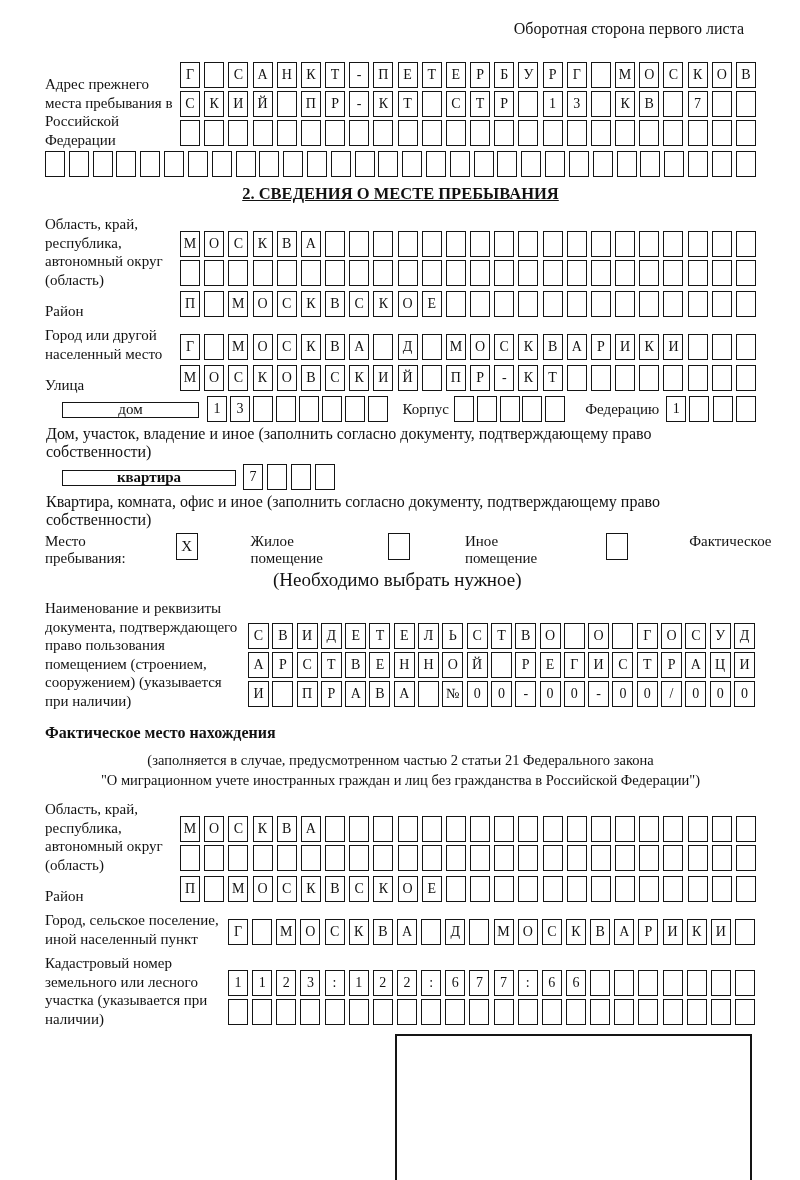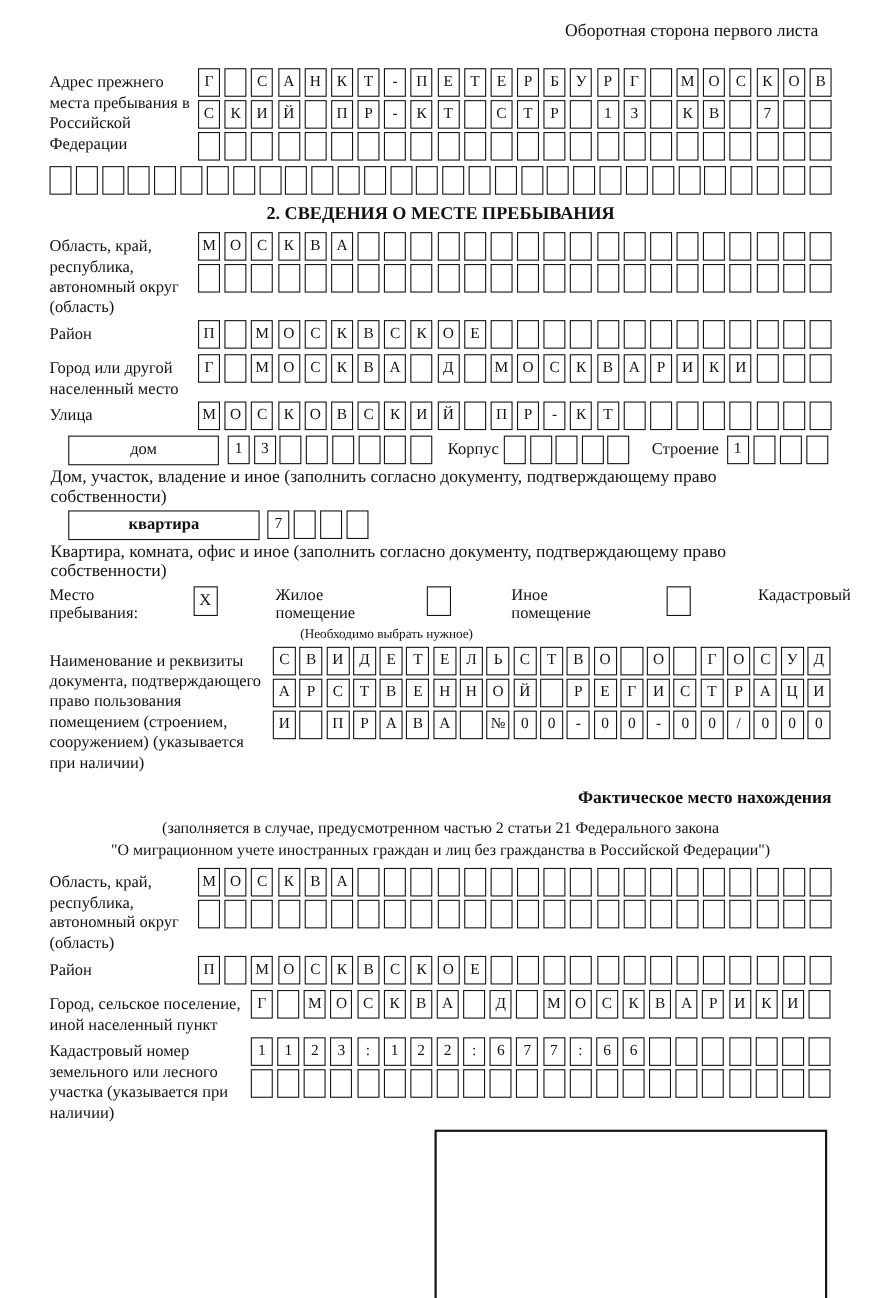--- a/index.html
+++ b/index.html
@@ -5,21 +5,21 @@
   html,body { margin:0; padding:0; background:#ffffff; }
   body {
     width:800px; height:1180px; overflow:hidden;
     font-family:"Liberation Serif","DejaVu Serif",serif;
     color:#121212;
   }
   .page { box-sizing:border-box; padding:14px 44px 0 45px; }
 
   .top-note { text-align:right; font-size:16px; margin:6px 12px 24px 0; }
 
-  .fblock { display:flex; margin-bottom:2px; }
+  .fblock { display:flex; margin-bottom:2px;align-items:flex-end; }
   .flabel { width:135px; flex:none; font-size:15px; line-height:18.5px; padding-top:4px; }
   .flabel.wide { width:203px; }
   .flabel.med { width:183px; }
 
   .cellrow { display:flex; justify-content:space-between; height:27px; margin-bottom:2px; }
   .w24 { width:576px; }
   .w30 { width:711px; }
   .w22 { width:527px; }
   .w21 { width:507px; }
   .w8  { width:186px; }
@@ -28,43 +28,43 @@
 
   .cell {
     flex:none; width:20px; height:26px; box-sizing:border-box;
     border:1.5px solid #151515; background:#fff;
     display:flex; align-items:center; justify-content:center;
     font-size:14px; line-height:1;
   }
   .w21 .cell { width:21px; }
 
   .center-note { text-align:center; font-size:14.5px; margin:1px 0 2px 0; }
-  .sec-title { text-align:center; font-weight:bold; font-size:16.5px; margin:6px 0 7px 0; }
+  .sec-title { text-align:center; font-weight:bold; font-size:16.5px; margin:6px 0 7px 0;text-decoration:underline; }
   .caption { font-size:16px; margin:1px 0 3px 1px; }
 
   .house-line { display:flex; align-items:center; margin-bottom:2px; }
   .fill-box {
-    height:27px; box-sizing:border-box; border:1.5px solid #151515;
+    height:16px; box-sizing:border-box; border:1.5px solid #151515;
     display:flex; align-items:center; justify-content:center; font-size:15px; flex:none;
   }
   .dom-box { width:137px; margin-left:17px; }
   .kv-box  { width:174px; margin-left:17px;font-weight:bold; }
   .ml8 { margin-left:8px; } .ml5 { margin-left:5px; } .ml7 { margin-left:7px; }
   .inline-label { font-size:15px; flex:none; }
   .lbl-korpus { margin-left:14px; }
   .lbl-stroenie { margin-left:20px; }
 
   .res-line { display:flex; margin:4px 0 2px 0; font-size:15px;gap:43px; }
   .chk {
     flex:none; width:22px; height:27px; box-sizing:border-box; border:1.5px solid #151515;
     display:flex; align-items:center; justify-content:center; font-size:15px;
   }
-  .res-note { font-size:12px; margin:0 0 4px 228px; }
-
-  .fact-title { text-align:right; font-weight:bold; font-size:16px; margin:14px 0 8px 0; }
+  .res-note { font-size:19px; margin:0 0 4px 228px; }
+
+  .fact-title { text-align:left; font-weight:bold; font-size:16px; margin:14px 0 8px 0; }
   .fact-note { text-align:center; font-size:14.5px; line-height:20px; }
   .fact-note-wrap { margin-bottom:6px; }
 
   .stamp-box {
     width:357px; height:174px; box-sizing:border-box; border:2px solid #151515;
     margin:6px 0 0 350px; background:#fff;
   }
 </style>
 </head>
 <body>
@@ -352,21 +352,21 @@
         <span class="cell"></span>
       </div>
     <div class="inline-label lbl-korpus">Корпус</div>
     <div class="cellrow w5 ml5" style="margin-bottom:0">
         <span class="cell"></span>
         <span class="cell"></span>
         <span class="cell"></span>
         <span class="cell"></span>
         <span class="cell"></span>
       </div>
-    <div class="inline-label lbl-stroenie">Строение</div>
+    <div class="inline-label lbl-stroenie">Федерацию</div>
     <div class="cellrow w4 ml7" style="margin-bottom:0">
         <span class="cell">1</span>
         <span class="cell"></span>
         <span class="cell"></span>
         <span class="cell"></span>
       </div>
   </div>
   <div class="caption">Дом, участок, владение и иное (заполнить согласно документу, подтверждающему право собственности)</div>
 
   <div class="house-line">
@@ -380,21 +380,21 @@
   </div>
   <div class="caption">Квартира, комната, офис и иное (заполнить согласно документу, подтверждающему право собственности)</div>
 
   <div class="res-line">
     <span>Место пребывания:</span>
     <span class="chk" style="margin-left:7px">X</span>
     <span style="margin-left:10px">Жилое помещение</span>
     <span class="chk" style="margin-left:22px"></span>
     <span style="margin-left:12px">Иное помещение</span>
     <span class="chk" style="margin-left:26px"></span>
-    <span style="margin-left:18px">Кадастровый</span>
+    <span style="margin-left:18px">Фактическое</span>
   </div>
   <div class="res-note">(Необходимо выбрать нужное)</div>
 
   <div class="fblock">
     <div class="flabel wide">Наименование и реквизиты документа, подтверждающего право пользования помещением (строением, сооружением) (указывается при наличии)</div>
     <div>
       <div class="cellrow w21">
           <span class="cell">С</span>
           <span class="cell">В</span>
           <span class="cell">И</span>

